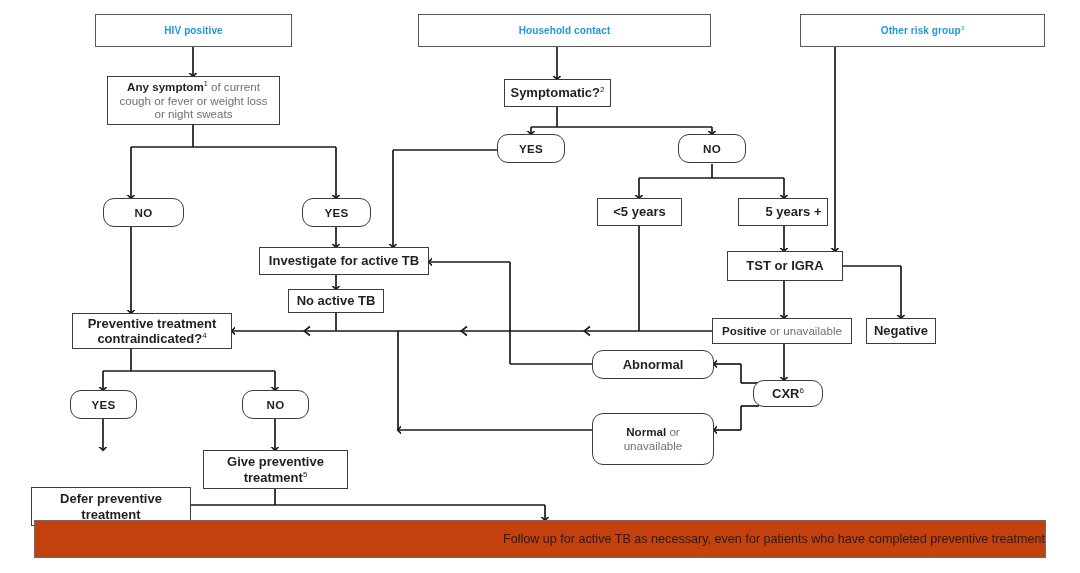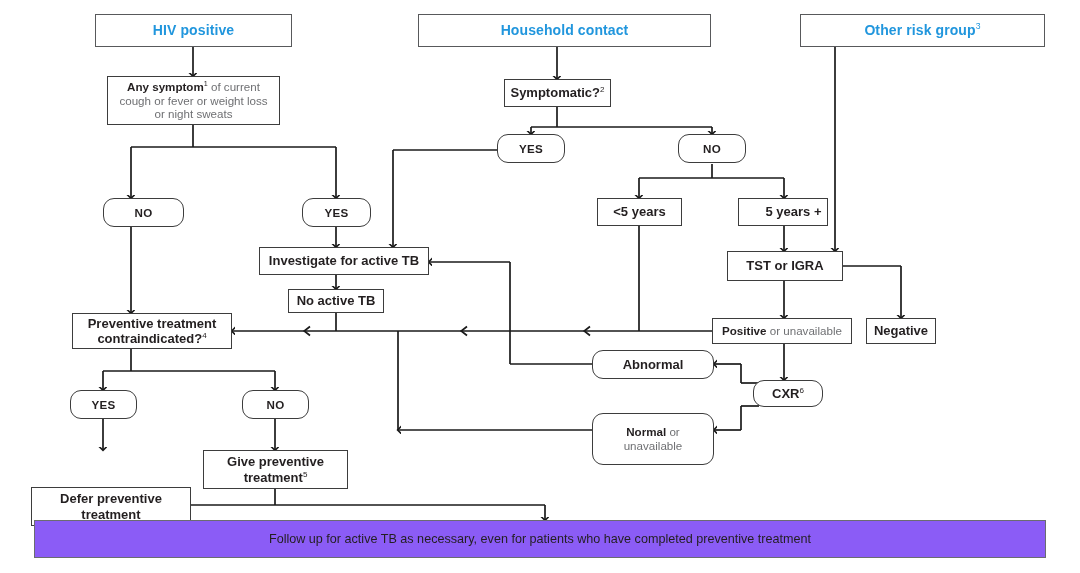--- a/index.html
+++ b/index.html
@@ -34,36 +34,36 @@
     color: #231f20;
     line-height: 1.18;
     padding: 1px 3px;
   }
   .node.rect { border-radius: 0; }
   .node.round { border-radius: 11px; }
   .node.header {
     border: 1.4px solid #58595b;
     color: #2196dd;
     font-weight: bold;
-    font-size: 14px;
+    font-size: 10px;
     letter-spacing: .1px;
   }
   .node.plain { font-size: 13px; font-weight: bold; }
   .node.yesno { font-size: 11.6px; font-weight: bold; letter-spacing: .3px; }
   .node.mixed { font-size: 11.6px; }
   .node.mixed b { font-weight: bold; }
   .node.mixed .muted { color: #6f7073; font-weight: normal; }
   .banner {
     position: absolute;
     box-sizing: border-box;
-    background: #8b5cf6;
+    background: #c2410c;
     border: 1.4px solid #6b6c70;
     display: flex;
     align-items: center;
-    justify-content: center;
+    justify-content: flex-end;
     font-size: 12.6px;
     color: #231f20;
   }
   sup {
     font-size: 0.62em;
     vertical-align: super;
     line-height: 0;
     font-weight: normal;
   }
   .symline { display: block; }

